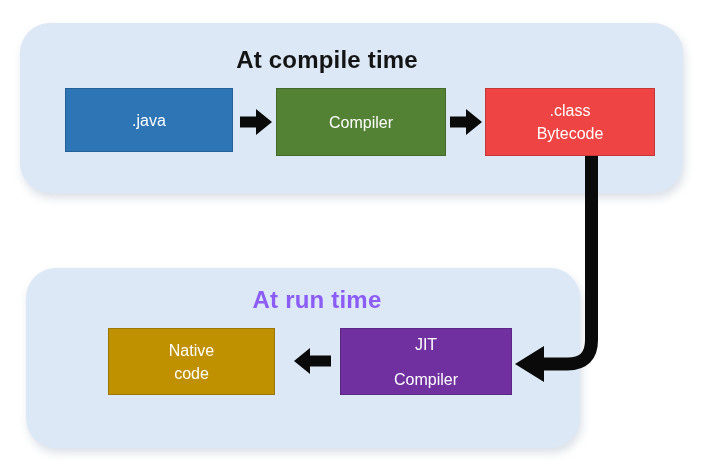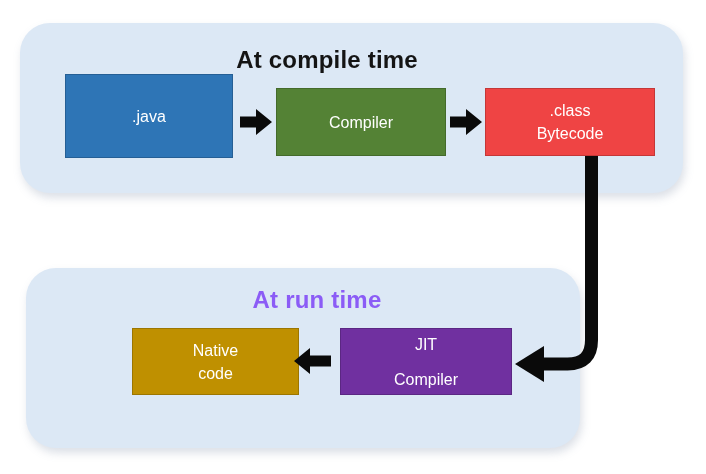--- a/index.html
+++ b/index.html
@@ -49,42 +49,42 @@
 <div id="canvas" style="background-color: rgb(255, 255, 255);">
 
   <div class="panel" style="left: 20px; top: 23px; width: 663px; height: 170px; background-color: rgb(220, 232, 245);"></div>
 
   <div class="panel" style="left: 26px; top: 268px; width: 554px; height: 180px; background-color: rgb(220, 232, 245);"></div>
 
   <div class="section-title" style="left: 20px; top: 46px; width: 614px; color: rgb(20, 20, 20);">At compile time</div>
 
   <div class="section-title" style="left: 26px; top: 286px; width: 554px; transform: translateX(14px); color: #8b5cf6;">At run time</div>
 
-  <div class="node" style="left: 65px; top: 74px; width: 168px; height: 84px; background-color: rgb(46, 117, 182); color: rgb(255, 255, 255);">
+  <div class="node" style="left: 65px; top: 88px; width: 168px; height: 64px; background-color: rgb(46, 117, 182); color: rgb(255, 255, 255);">
     <span>.java</span>
   </div>
 
   <svg class="arrow" style="left: 240px; top: 109px; color: rgb(10, 10, 10);" width="32" height="26" viewBox="0 0 32 26">
     <path d="M32 13 L16 0 L16 7.5 L0 7.5 L0 18.5 L16 18.5 L16 26 Z" fill="currentColor"></path>
   </svg>
 
   <div class="node" style="left: 276px; top: 88px; width: 170px; height: 68px; background-color: rgb(84, 130, 53); color: rgb(255, 255, 255);">
     <span>Compiler</span>
   </div>
 
   <svg class="arrow" style="left: 450px; top: 109px; color: rgb(10, 10, 10);" width="32" height="26" viewBox="0 0 32 26">
     <path d="M32 13 L16 0 L16 7.5 L0 7.5 L0 18.5 L16 18.5 L16 26 Z" fill="currentColor"></path>
   </svg>
 
   <div class="node" style="left: 485px; top: 88px; width: 170px; height: 68px; background-color: #ef4444; color: rgb(255, 255, 255);">
     <span>.class</span>
     <span>Bytecode</span>
   </div>
 
-  <div class="node" style="left: 108px; top: 328px; width: 167px; height: 67px; background-color: rgb(191, 144, 0); color: rgb(255, 255, 255); margin-left: 24px;">
+  <div class="node" style="left: 108px; top: 328px; width: 167px; height: 67px; background-color: rgb(191, 144, 0); color: rgb(255, 255, 255);">
     <span>Native</span>
     <span>code</span>
   </div>
 
   <svg class="arrow" style="left: 294px; top: 348px; color: rgb(10, 10, 10);" width="37" height="26" viewBox="0 0 37 26">
     <path d="M0 13 L16 0 L16 7.5 L37 7.5 L37 18.5 L16 18.5 L16 26 Z" fill="currentColor"></path>
   </svg>
 
   <div class="node" style="left: 340px; top: 328px; width: 172px; height: 67px; background-color: rgb(112, 48, 160); color: rgb(255, 255, 255); gap: 12px;">
     <span>JIT</span>

